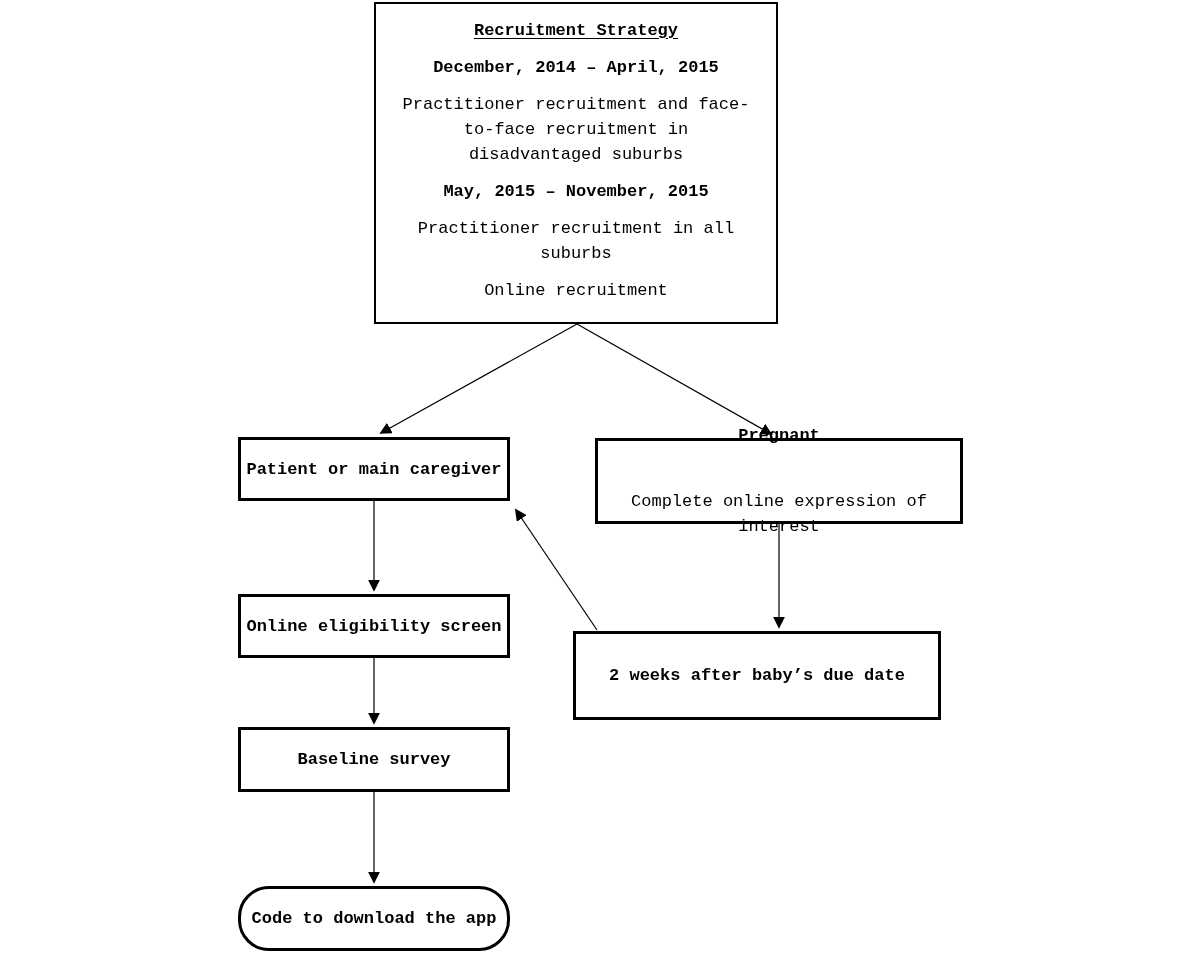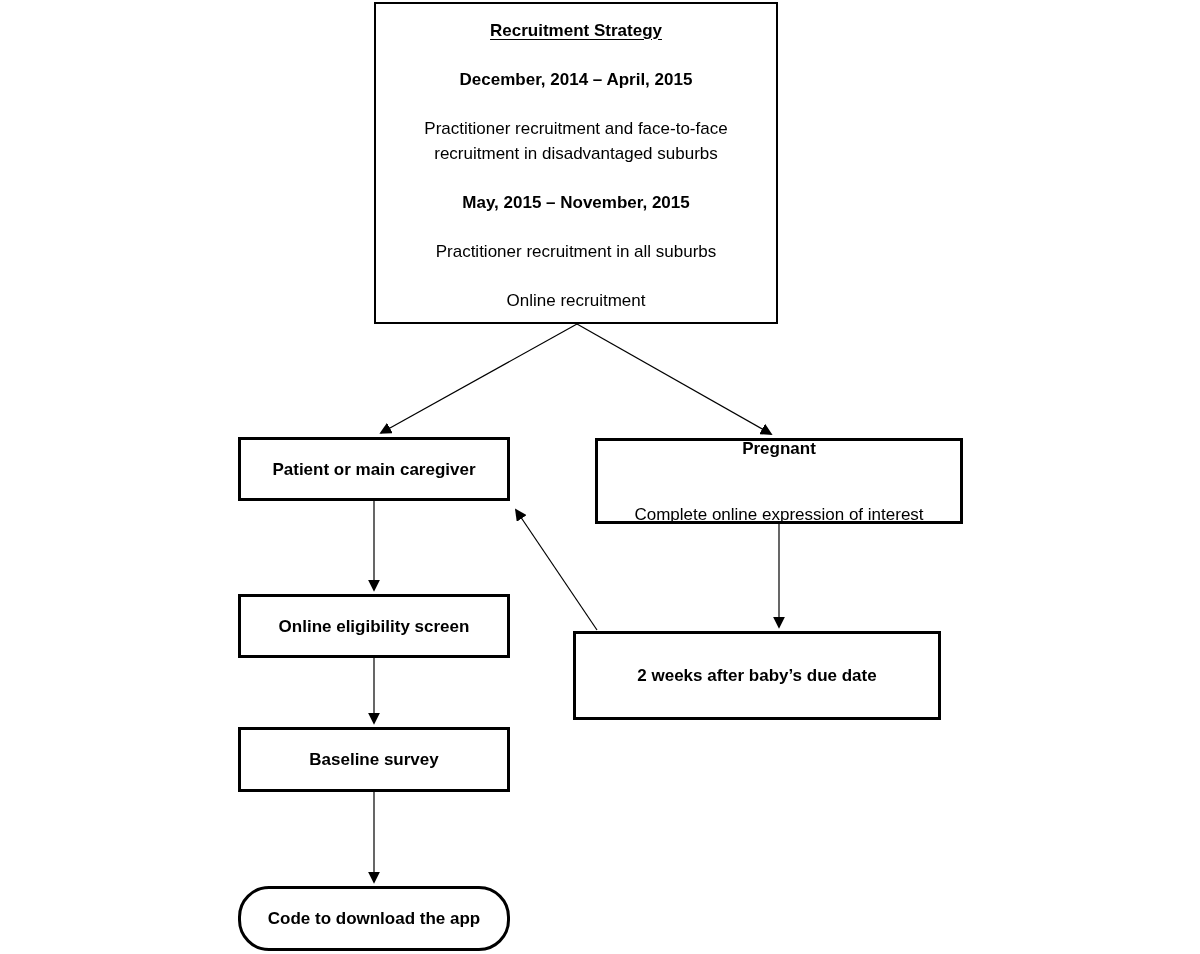--- a/index.html
+++ b/index.html
@@ -5,21 +5,21 @@
   html, body {
     margin: 0;
     padding: 0;
     background: #ffffff;
   }
   .canvas {
     position: relative;
     width: 1200px;
     height: 954px;
     background: #ffffff;
-    font-family: Liberation Sans, sans-serif;
+    font-family: Liberation Mono, monospace;
     color: #000000;
     overflow: hidden;
   }
   .arrows {
     position: absolute;
     left: 0;
     top: 0;
     width: 1200px;
     height: 954px;
     pointer-events: none;
@@ -50,21 +50,21 @@
     width: 404px;
     height: 322px;
     border-width: 2px;
     justify-content: flex-start;
     padding: 14px 20px 0 20px;
   }
   .top-box .line {
     line-height: 25px;
   }
   .top-box .line + .line {
-    margin-top: 24px;
+    margin-top: 12px;
   }
   .top-box .heading {
     font-weight: 700;
   }
   .top-box .main-title {
     font-weight: 700;
     text-decoration: underline;
     text-underline-offset: 3px;
   }
   .patient-box    { left: 238px; top: 437px; width: 272px; height: 64px; }

